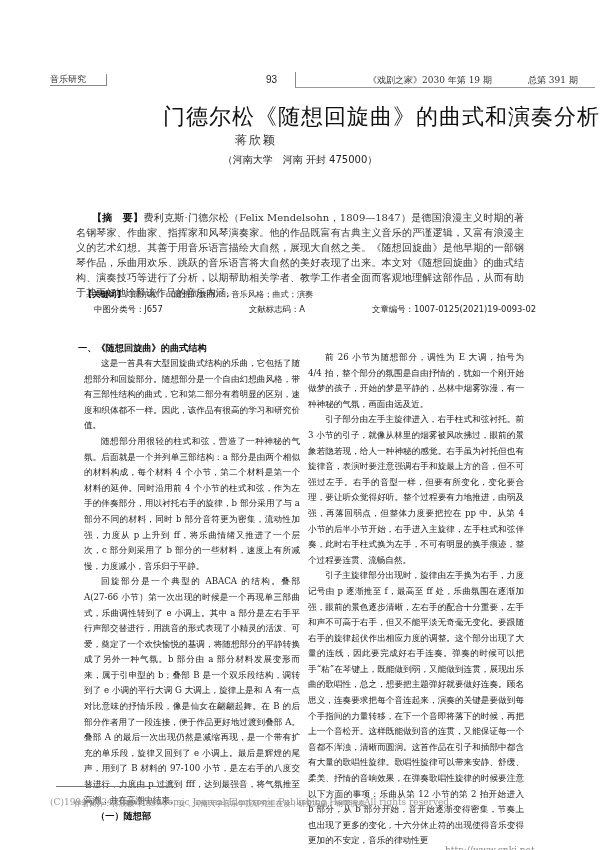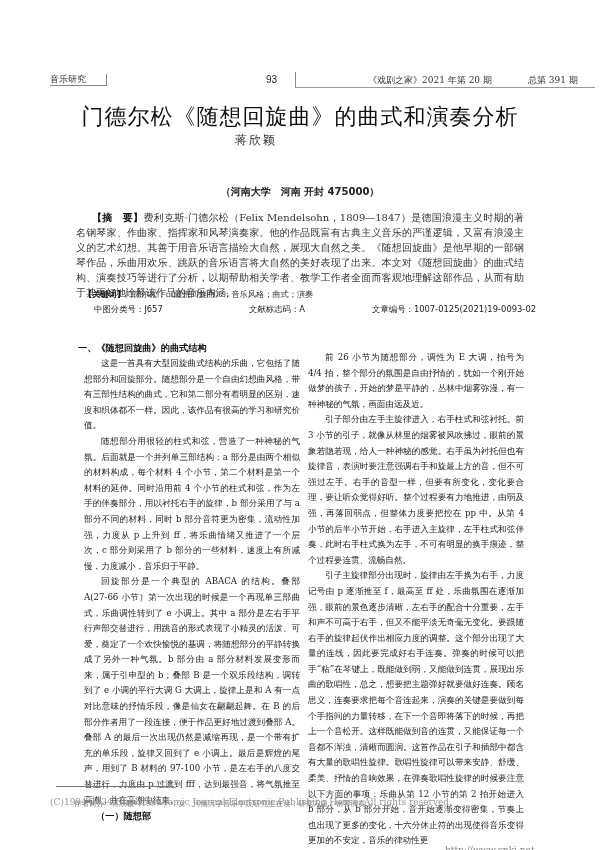--- a/index.html
+++ b/index.html
@@ -6,25 +6,25 @@
   body { width: 600px; height: 850px; position: relative; overflow: hidden;
          font-family: "DejaVu Serif", "Liberation Serif", serif; color: #1a1a1a; }
   .header { position: absolute; top: 72px; left: 48px; width: 426px; height: 16px; font-size: 9px; }
   .hdr-section { position: absolute; left: 2px; top: 2px; color: #333; padding-right: 20px; border-right: 1px solid #888; border-bottom: 1px solid #888; line-height: 11px; }
   .hdr-page { position: absolute; left: 218px; top: 2px; font-family: "Liberation Sans", sans-serif; font-size: 10px; color: #222; }
   .hdr-rule { position: absolute; left: 247px; top: 0px; width: 1px; height: 16px; background: #888; }
   .hdr-line { position: absolute; left: 247px; top: 15px; width: 300px; height: 1px; background: #999; }
   .hdr-journal { position: absolute; left: 320px; top: 2px; color: #333; white-space: nowrap; }
   .hdr-issue { position: absolute; left: 480px; top: 2px; color: #333; white-space: nowrap; }
 
-  .title { position: absolute; top: 102px; left: 0; width: 600px; text-align: center;
+  .title { position: absolute; top: 102px; left: 0; width: 600px; text-align: right;
            font-family: "DejaVu Sans", "Liberation Sans", sans-serif; font-size: 22px; letter-spacing: 1px; color: #111; }
   .author { position: absolute; top: 132px; left: 0; width: 512px; text-align: center; font-size: 12px; letter-spacing: 2px; color: #333; }
   .affil { position: absolute; top: 153px; left: 0; width: 600px; text-align: center;
-           font-family: "DejaVu Sans", "Liberation Sans", sans-serif; font-size: 10px; font-weight: bold; color: #222; margin-top: 32px; }
+           font-family: "DejaVu Sans", "Liberation Sans", sans-serif; font-size: 10px; font-weight: normal; color: #222; }
 
   .abstract { position: absolute; top: 210px; left: 76px; width: 448px; font-size: 10px; line-height: 15px; color: #333; text-align: justify; text-indent: 16px; }
   .abstract b { font-family: "DejaVu Sans", sans-serif; color: #111; }
   .keywords { position: absolute; top: 289px; left: 84px; width: 440px; font-size: 8.2px; color: #333; }
   .keywords b { font-family: Liberation Sans, sans-serif; color: #111; font-weight: bold; }
   .meta { position: absolute; top: 304px; left: 94px; width: 430px; font-family: "DejaVu Sans", "Liberation Sans", sans-serif; font-size: 8.4px; color: #222; }
   .meta span { position: absolute; white-space: nowrap; }
 
   .col { position: absolute; font-size: 8.6px; line-height: 15.6px; color: #222; text-align: justify; }
   .col-left { top: 340px; left: 84px; width: 216px; }
@@ -41,21 +41,21 @@
   .footer-url { position: absolute; top: 797px; left: 445px; font-size: 9px; color: #888; white-space: nowrap; margin-top: 48px; }
 </style>
 </head>
 <body>
 
 <div class="header">
   <span class="hdr-section">音乐研究</span>
   <span class="hdr-page">93</span>
   <span class="hdr-rule"></span>
   <span class="hdr-line"></span>
-  <span class="hdr-journal">《戏剧之家》2021 年第 20 期</span>
+  <span class="hdr-journal">《戏剧之家》2030 年第 19 期</span>
   <span class="hdr-issue">总第 391 期</span>
 </div>
 
 <div class="title">门德尔松《随想回旋曲》的曲式和演奏分析</div>
 <div class="author">蒋欣颖</div>
 <div class="affil">（河南大学　河南 开封 475000）</div>
 
 <div class="abstract">
   <b>【摘　要】</b><span>费利克斯·门德尔松（Felix Mendelsohn，1809—1847）是德国浪漫主义时期的著名钢琴家、作曲家、指挥家和风琴演奏家。他的作品既富有古典主义音乐的严谨逻辑，又富有浪漫主义的艺术幻想。其善于用音乐语言描绘大自然，展现大自然之美。《随想回旋曲》是他早期的一部钢琴作品，乐曲用欢乐、跳跃的音乐语言将大自然的美好表现了出来。本文对《随想回旋曲》的曲式结构、演奏技巧等进行了分析，以期帮助相关学者、教学工作者全面而客观地理解这部作品，从而有助于其更好地诠释该作品的音乐内涵。</span>
 </div>

